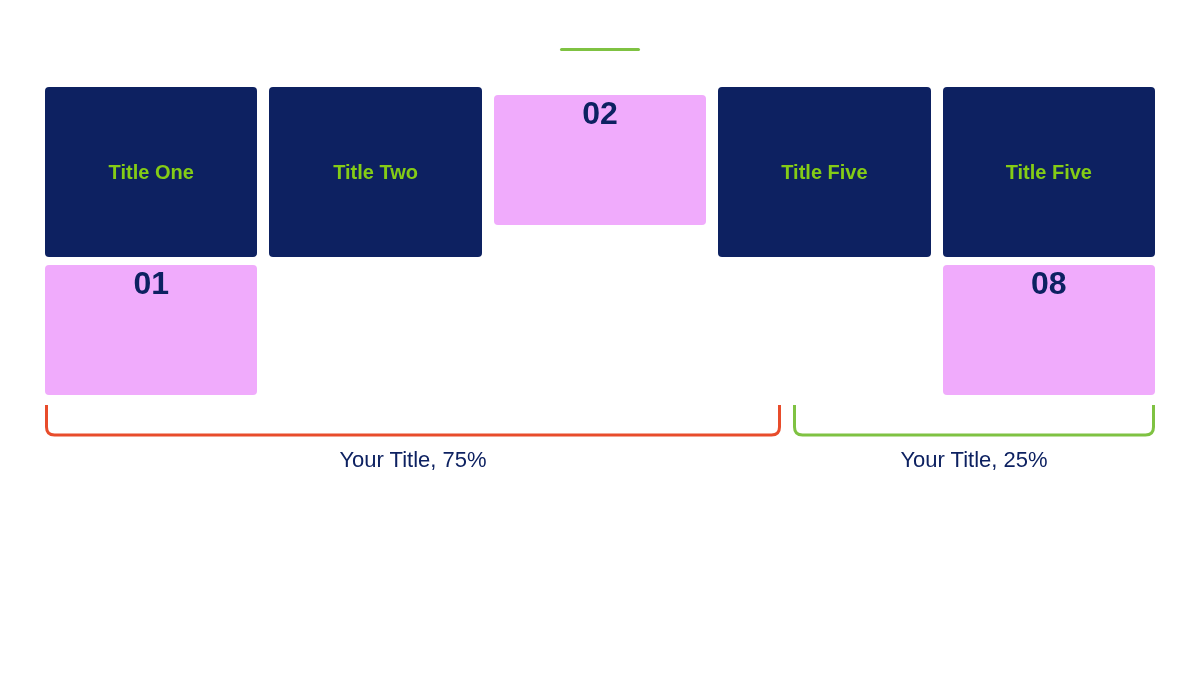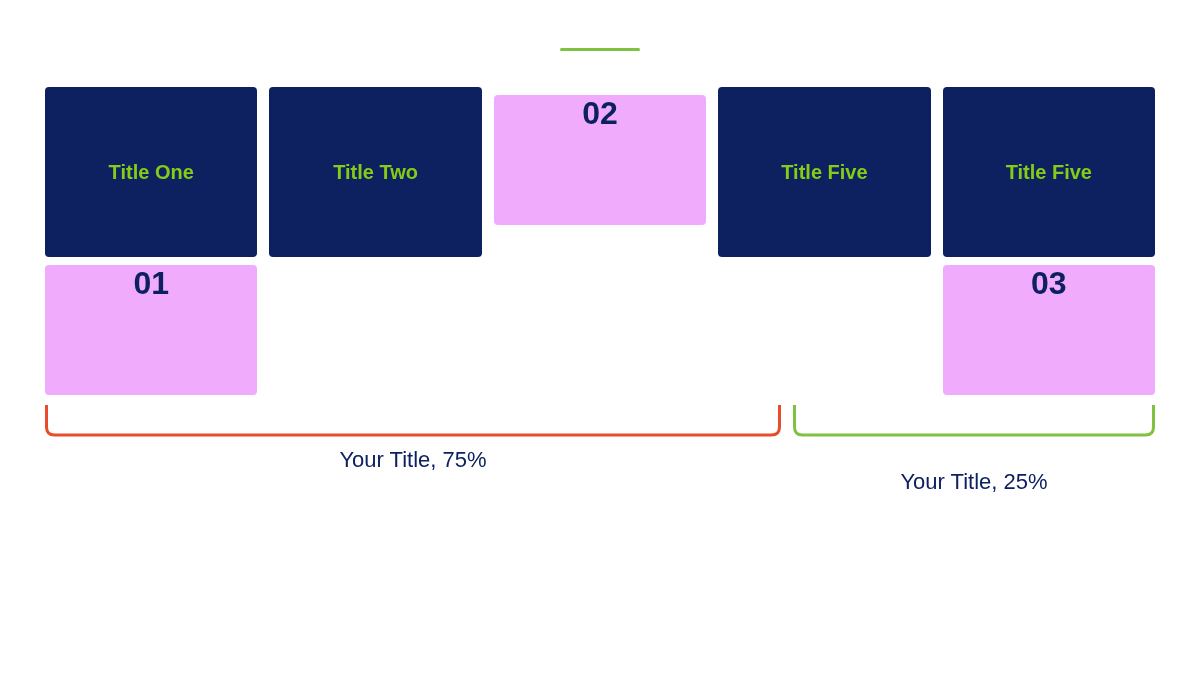--- a/index.html
+++ b/index.html
@@ -126,35 +126,35 @@
     <div class="column">
       <div class="top-box">
         <div class="top-box-label">Title Five</div>
       </div>
     </div>
     <div class="column">
       <div class="top-box">
         <div class="top-box-label">Title Five</div>
       </div>
       <div class="bottom-box">
-        <div class="bottom-box-number">03</div>
+        <div class="bottom-box-number">08</div>
       </div>
     </div>
   </div>
 
 <div class="brackets-section" id="brackets-section">
 
 <div style="display: flex; flex-direction: column; align-items: center; width: 736px;">
       <svg width="736" height="36">
         <path d="M 1.5 0 L 1.5 22 Q 1.5 30 9.5 30 L 368 30" stroke="#e84c2b" stroke-width="3" fill="none"></path>
     <path d="M 734.5 0 L 734.5 22 Q 734.5 30 726.5 30 L 368 30" stroke="#e84c2b" stroke-width="3" fill="none"></path>
       </svg>
       <div class="bracket-label">Your Title, 75%</div>
     </div>
     <div style="width: 12px; flex-shrink: 0;"></div>
-    <div style="display: flex; flex-direction: column; align-items: center; width: 362px; gap: 22px;">
+    <div style="display: flex; flex-direction: column; align-items: center; width: 362px;">
       <svg width="362" height="36">
         <path d="M 1.5 0 L 1.5 22 Q 1.5 30 9.5 30 L 181 30" stroke="#7fc242" stroke-width="3" fill="none"></path>
     <path d="M 360.5 0 L 360.5 22 Q 360.5 30 352.5 30 L 181 30" stroke="#7fc242" stroke-width="3" fill="none"></path>
       </svg>
       <div class="bracket-label">Your Title, 25%</div>
     </div>
   </div>
 
 </body></html>

